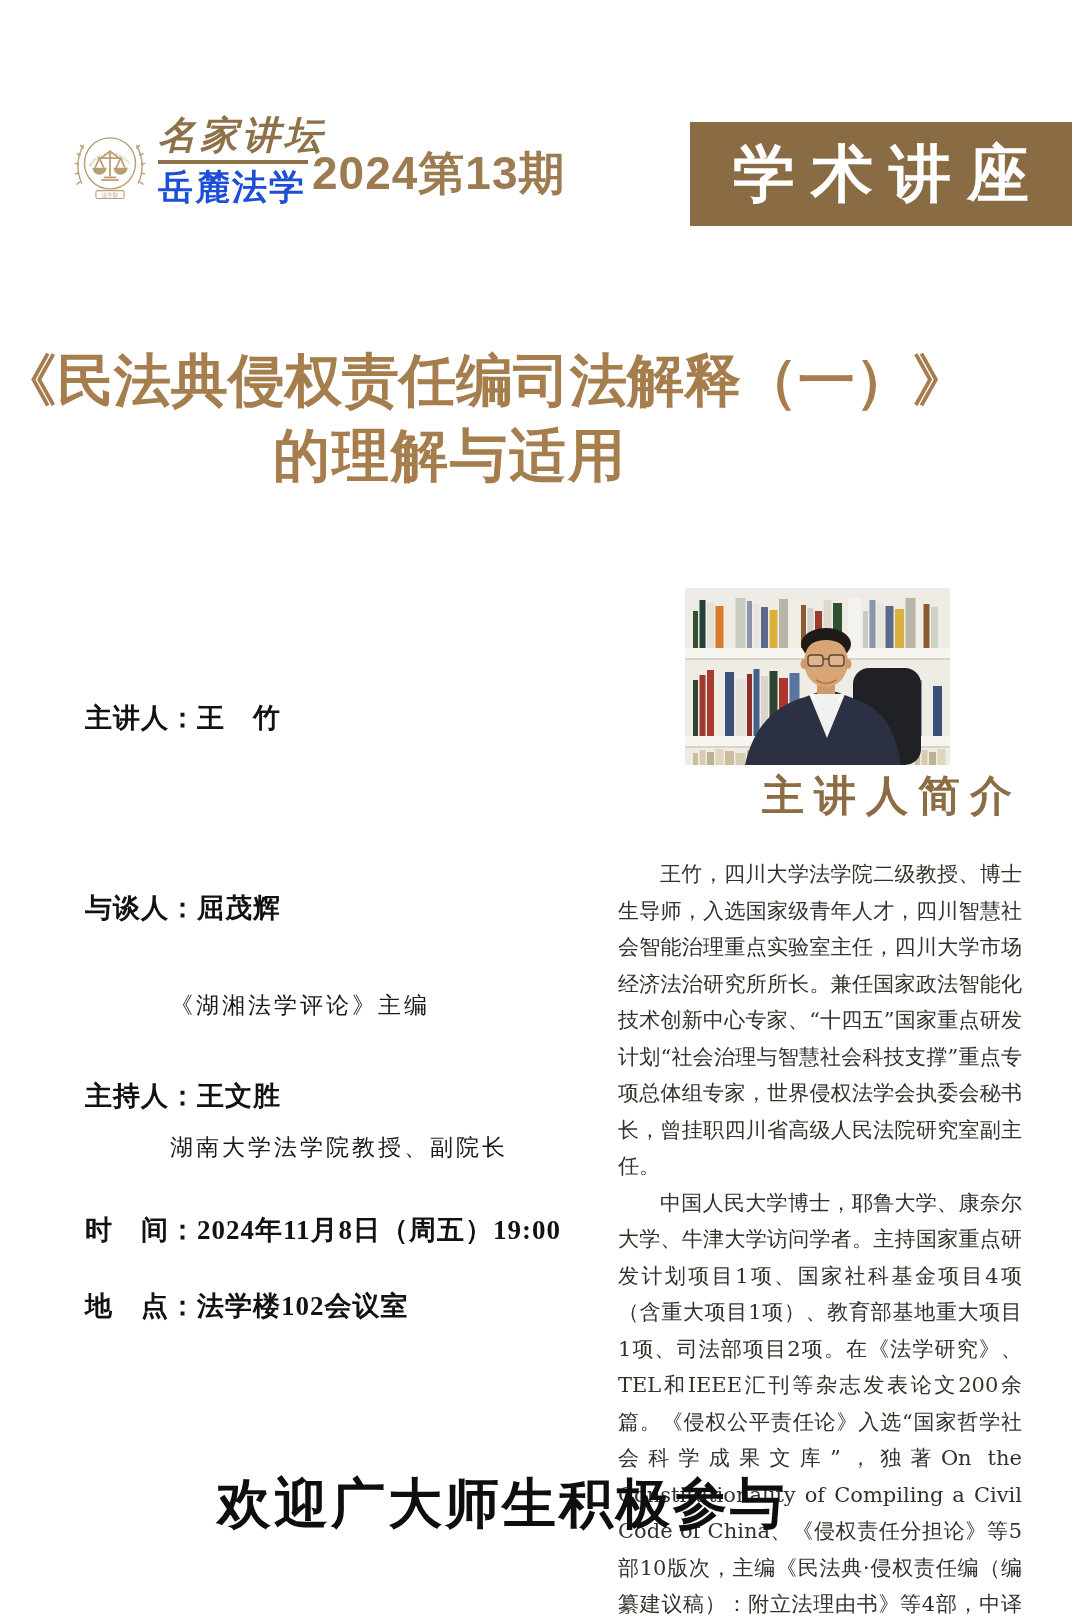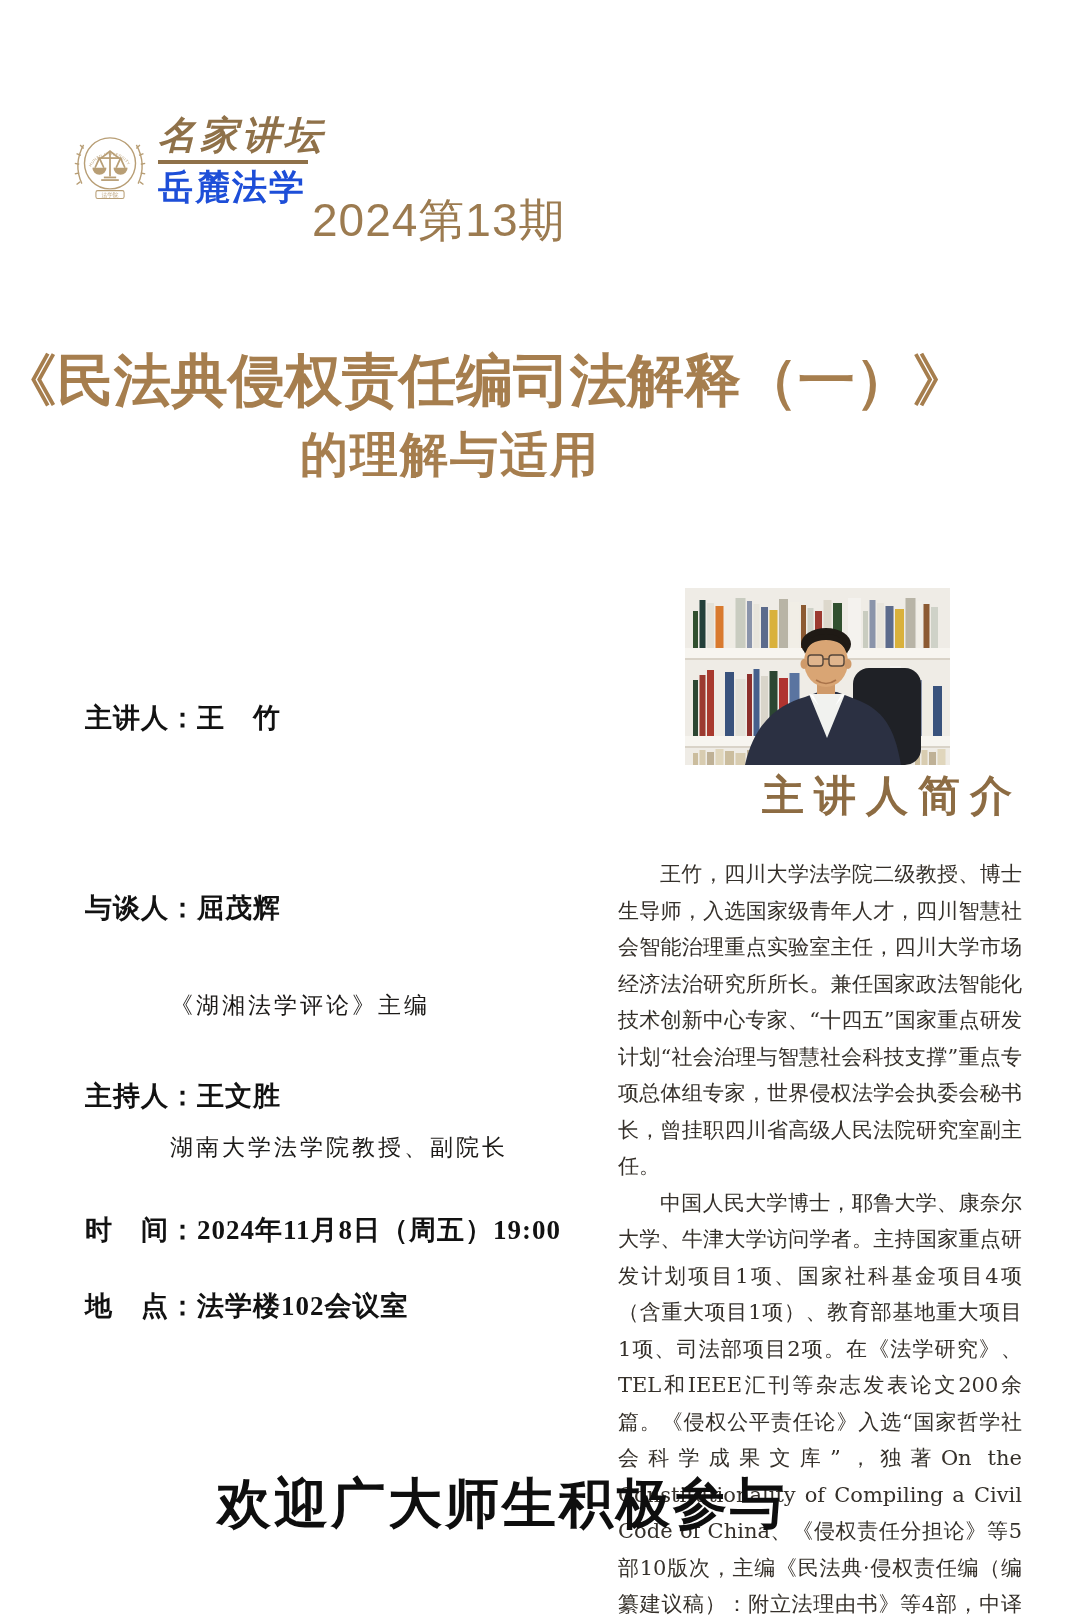--- a/index.html
+++ b/index.html
@@ -6,31 +6,31 @@
   .canvas{position:relative;width:1080px;height:1620px;background:#ffffff;overflow:hidden;
           font-family:"Liberation Sans", sans-serif;}
 
   
   .logo-seal{position:absolute;left:66px;top:120px;width:88px;height:92px;}
   .series{position:absolute;left:158px;top:112px;width:150px;text-align:left;}
   .series-title{font-family:"DejaVu Serif", serif;font-style:italic;font-weight:bold;
                 font-size:38px;line-height:46px;color:#8f7149;letter-spacing:4px;white-space:nowrap;}
   .series-rule{width:150px;height:4px;background:#8f7149;margin:2px 0 3px 0;}
   .series-subtitle{font-size:35px;line-height:40px;font-weight:bold;color:#1d4ed8;letter-spacing:2px;white-space:nowrap;}
-  .issue{position:absolute;left:312px;top:143px;font-size:46px;font-weight:normal;color:#9c7b50;
-         letter-spacing:1px;white-space:nowrap;margin-top:47px;}
+  .issue{position:absolute;left:312px;top:143px;font-size:46px;font-weight:bold;color:#9c7b50;
+         letter-spacing:1px;white-space:nowrap;}
   .badge{position:absolute;left:690px;top:122px;width:382px;height:104px;background:#8a6c44;
          color:#ffffff;font-size:62px;font-weight:bold;letter-spacing:16px;text-indent:16px;
          display:flex;align-items:center;justify-content:center;white-space:nowrap;}
 
   
   .main-title{position:absolute;left:0;top:342px;width:900px;text-align:center;color:#a67e4e;
               font-weight:bold;}
   .main-title .t1{font-size:57px;line-height:76px;letter-spacing:0px;white-space:nowrap;}
-  .main-title .t2{font-size:48px;line-height:74px;letter-spacing:2px;white-space:nowrap;}
+  .main-title .t2{font-size:57px;line-height:74px;letter-spacing:2px;white-space:nowrap;}
 
   
   .info-label{position:absolute;left:85px;font-size:27px;font-weight:bold;color:#121212;
               letter-spacing:1px;white-space:nowrap;font-family:Liberation Serif, serif;}
   .info-sub{position:absolute;left:170px;font-family:"DejaVu Serif", serif;font-size:23px;
             color:#1c1a18;letter-spacing:3px;white-space:nowrap;}
 
   
   .photo{position:absolute;left:685px;top:588px;width:265px;height:177px;}
   .profile-heading{position:absolute;left:620px;top:768px;width:402px;text-align:right;
@@ -82,20 +82,21 @@
   </svg>
 
   <div class="series">
     <div class="series-title">名家讲坛</div>
     <div class="series-rule"></div>
     <div class="series-subtitle">岳麓法学</div>
   </div>
 
   <div class="issue">2024第13期</div>
 
+  <div class="badge">学术讲座</div>
 
   <div class="main-title">
     <div class="t1">《民法典侵权责任编司法解释（一）》</div>
     <div class="t2">的理解与适用</div>
   </div>
 
   <div class="info-label" style="top:700px"><span>主讲人：</span><span>王　竹</span></div>
 
   <div class="info-label" style="top:890px"><span>与谈人：</span><span>屈茂辉</span></div>
   <div class="info-sub" style="top:990px">《湖湘法学评论》主编</div>

